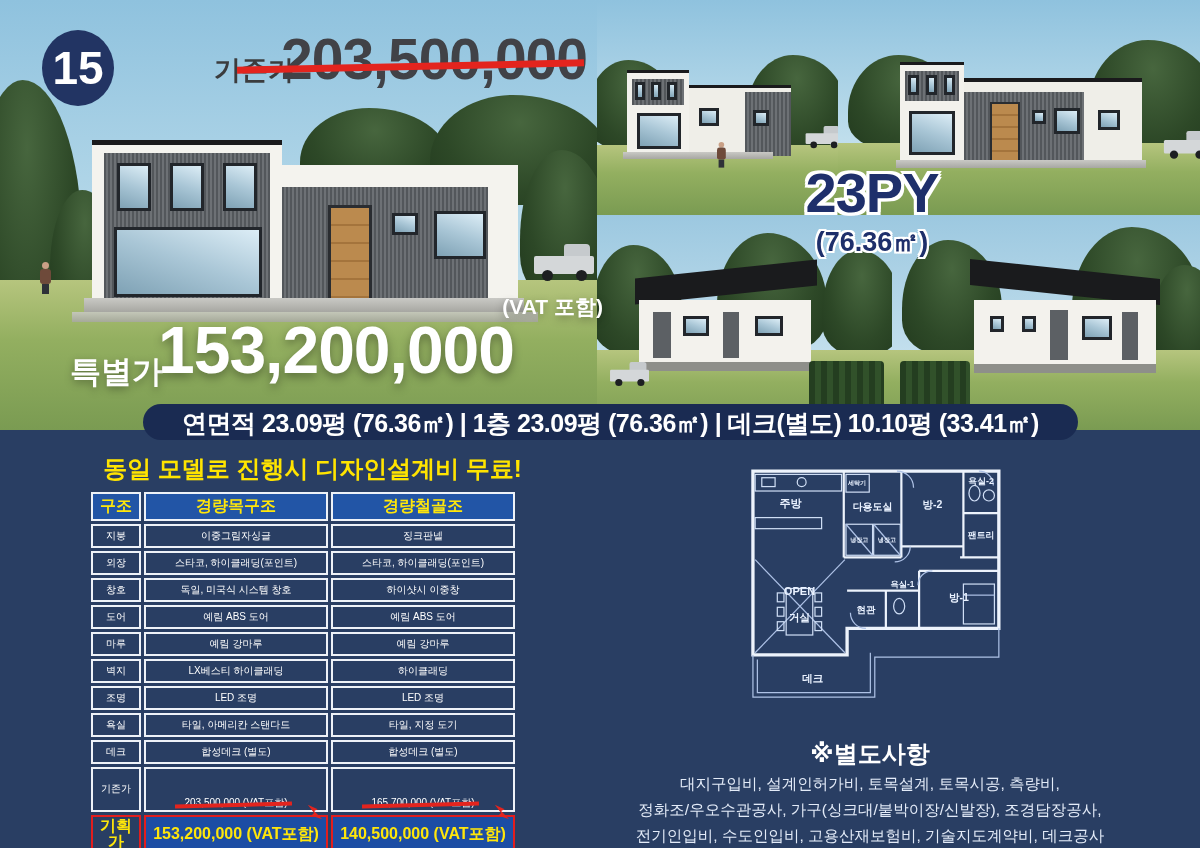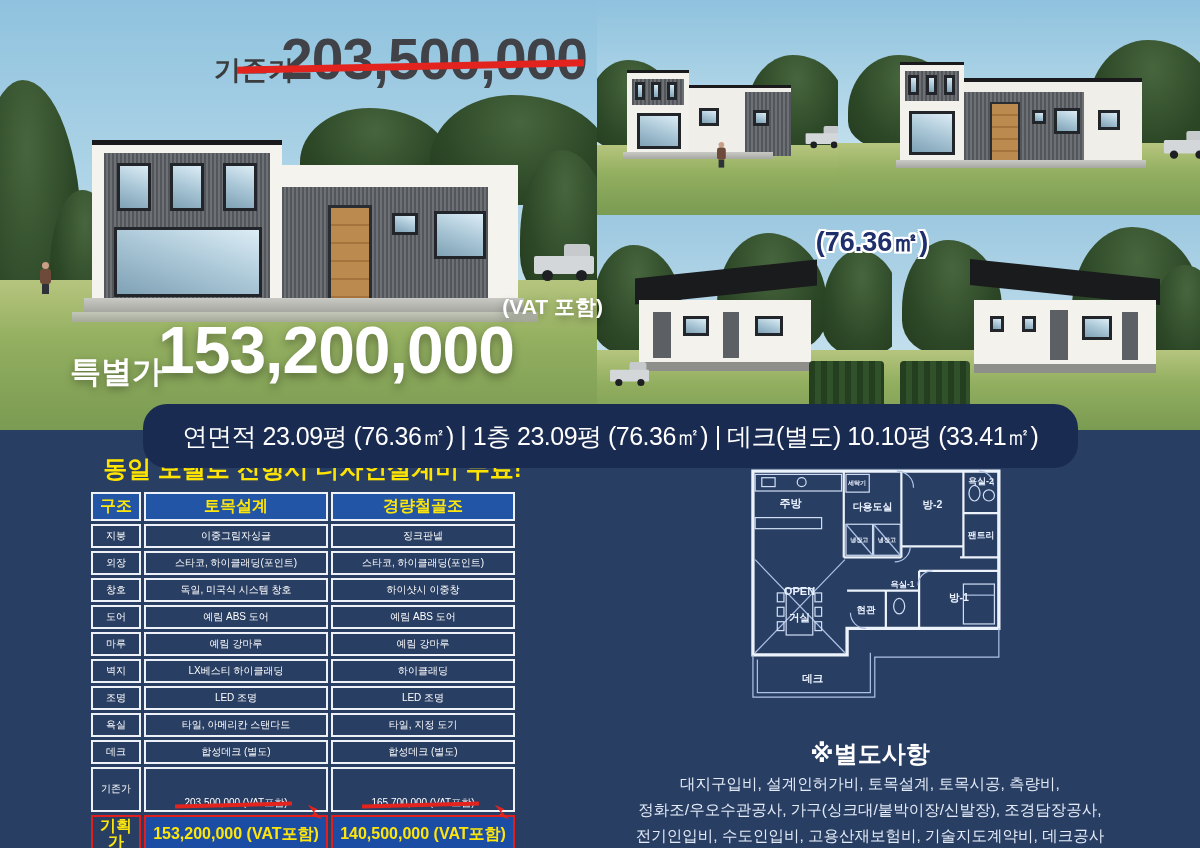--- a/index.html
+++ b/index.html
@@ -48,23 +48,23 @@
 
   
   .model-size{position:absolute;left:742px;top:160px;width:260px;text-align:center;font-size:56px;font-weight:800;
               color:#1e2f6b;z-index:6;letter-spacing:-1px;
               text-shadow:-3px -3px 0 #fff,3px -3px 0 #fff,-3px 3px 0 #fff,3px 3px 0 #fff,0 -3px 0 #fff,0 3px 0 #fff,-3px 0 0 #fff,3px 0 0 #fff;}
   .model-area{position:absolute;left:742px;top:224px;width:260px;text-align:center;font-size:27px;font-weight:800;
               color:#1e2f6b;z-index:6;
               text-shadow:-2px -2px 0 #fff,2px -2px 0 #fff,-2px 2px 0 #fff,2px 2px 0 #fff,0 -2px 0 #fff,0 2px 0 #fff,-2px 0 0 #fff,2px 0 0 #fff;}
 
   
-  .area-banner{position:absolute;left:143px;top:404px;width:935px;height:64px;border-radius:24px;
-               background:#1a2b52;display:flex;align-items:center;justify-content:center;z-index:8;
-               color:#fff;font-size:25px;font-weight:400;letter-spacing:-0.5px;}
+  .area-banner{position:absolute;left:143px;top:404px;width:935px;height:36px;border-radius:24px;
+               background:#1a2b52;display:flex;align-items:flex-end;justify-content:center;z-index:8;
+               color:#fff;font-size:25px;font-weight:700;letter-spacing:-0.5px;}
 
   
   .promo{position:absolute;left:85px;top:453px;width:455px;text-align:center;font-size:24px;font-weight:800;
          color:#ffe400;z-index:6;}
 
   
   table.spec{position:absolute;left:88px;top:489px;width:430px;border-collapse:separate;border-spacing:3px;
              table-layout:fixed;z-index:6;}
   table.spec th{background:#2255a6;color:#ffe60a;font-size:16px;font-weight:800;height:23px;
                 border:2px solid #eef2f8;padding:1px 2px;}
@@ -274,47 +274,49 @@
       <div style="position:absolute;left:76px;top:10px;width:18px;height:50px;background:#5c6064;"></div>
       <div class="win" style="left:108px;top:16px;width:30px;height:24px;">
           <div class="glass"></div>
         </div>
       <div style="position:absolute;left:148px;top:12px;width:16px;height:48px;background:#5c6064;"></div>
     </div>
     <div class="base" style="left:82px;top:149px;width:182px;height:9px;background:#8e8f8a;"></div>
     <div class="hedge" style="left:8px;top:146px;width:70px;height:46px;"></div>
   </div>
 
+  <div class="badge">15</div>
 
   <div class="orig-label">기존가</div>
   <div class="orig-value">203,500,000</div>
   <div class="strike-line"></div>
 
   <div class="vat-note">(VAT 포함)</div>
   <div class="sp-label">특별가</div>
   <div class="sp-value">153,200,000</div>
 
+  <div class="model-size">23PY</div>
   <div class="model-area">(76.36㎡)</div>
 
   <div class="area-banner">
     <span>연면적 23.09평 (76.36㎡) | 1층 23.09평 (76.36㎡) | 데크(별도) 10.10평 (33.41㎡)</span>
   </div>
 
   <div class="promo">동일 모델로 진행시 디자인설계비 무료!</div>
 
   <table class="spec">
     <colgroup>
         <col style="width:50px">
         <col>
         <col>
       </colgroup>
     <tbody>
         <tr>
       <th>구조</th>
-      <th>토목설계</th>
+      <th>경량목구조</th>
       <th>경량철골조</th>
     </tr>
     <tr>
       <td>지붕</td>
       <td>이중그림자싱글</td>
       <td>징크판넬</td>
     </tr>
     <tr>
       <td>외장</td>
       <td>스타코, 하이클래딩(포인트)</td>

